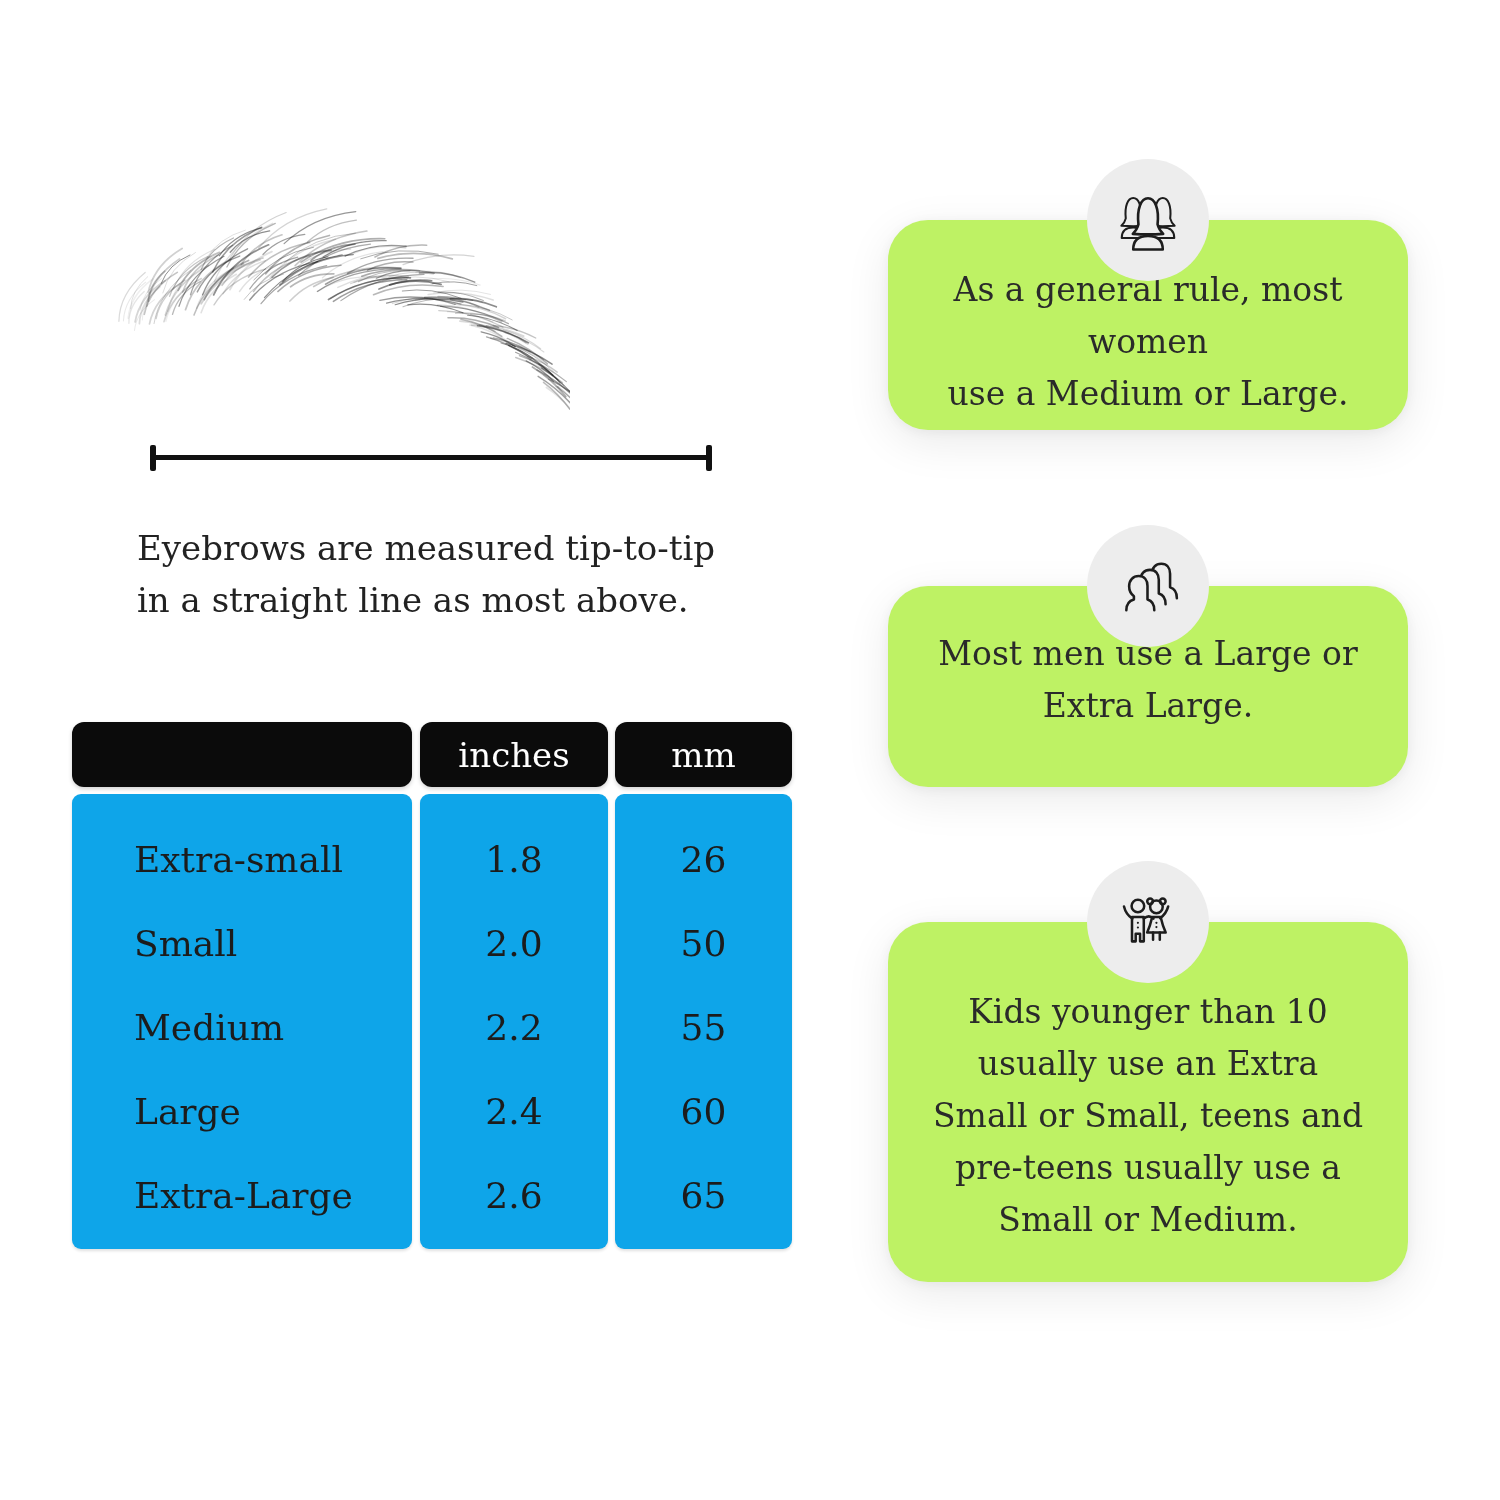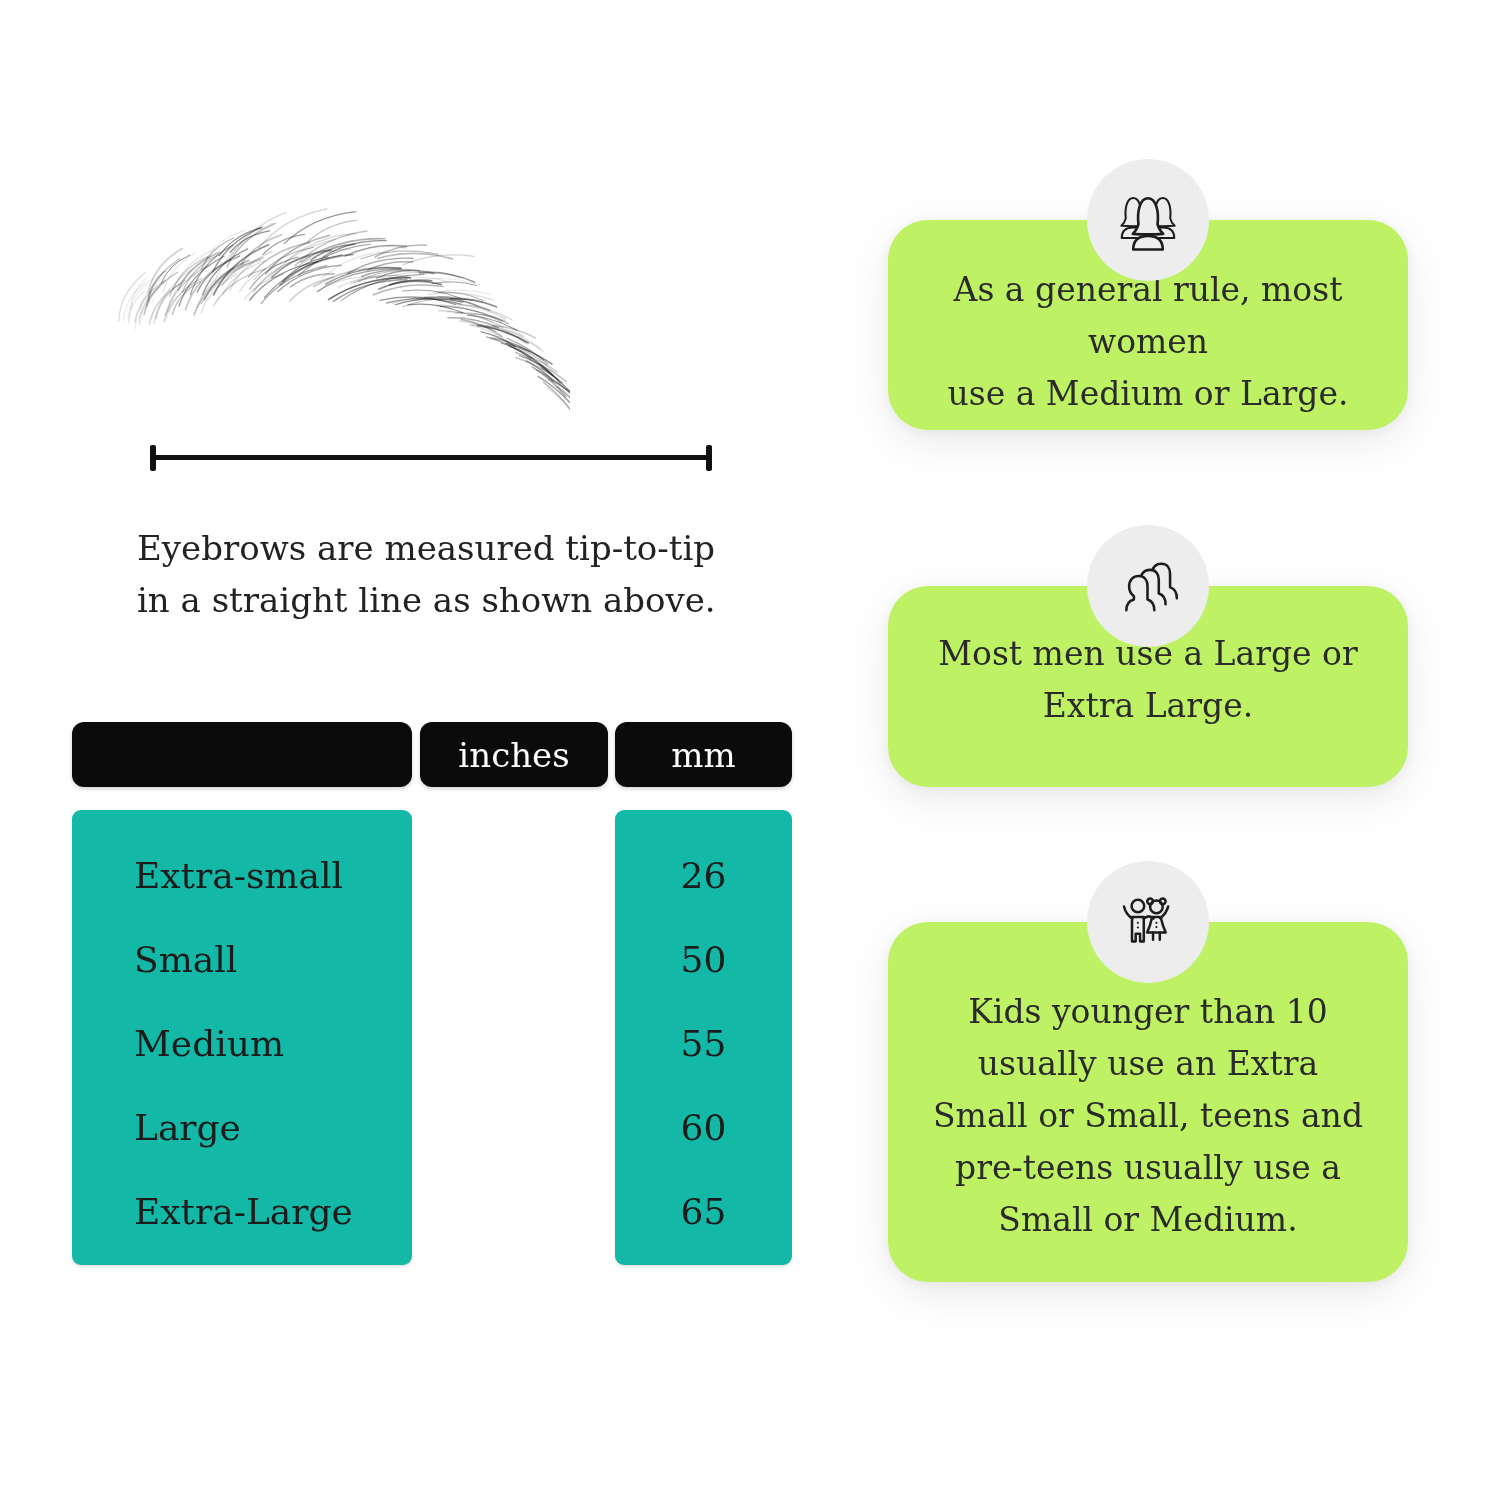--- a/index.html
+++ b/index.html
@@ -22,21 +22,21 @@
   .tcol{position:absolute;top:722px;}
   .tcol1{left:72px;width:340px;}
   .tcol2{left:420px;width:188px;}
   .tcol3{left:615px;width:177px;}
   .thead{
     height:65px;background:#0b0b0b;border-radius:12px;color:#fff;
     display:flex;align-items:center;justify-content:center;font-size:34px;
     box-shadow:0 2px 4px rgba(0,0,0,0.18);
   }
   .tbody{
-    margin-top:23px;height:455px;background:#14b8a6;border-radius:9px;
+    margin-top:7px;height:455px;background:#0ea5e9;border-radius:9px;
     padding-top:23px;box-sizing:border-box;box-shadow:0 2px 3px rgba(0,0,0,0.12);
   }
   .cell{height:84px;display:flex;align-items:center;font-size:36px;color:#1c1c1c;}
   .tcol1 .cell{justify-content:flex-start;padding-left:62px;}
   .tcol2 .cell,.tcol3 .cell{justify-content:center;}
   
   .card{
     position:absolute;left:888px;width:520px;background:#bef264;border-radius:40px;
     box-shadow:0 12px 45px rgba(0,0,0,0.085),0 2px 12px rgba(0,0,0,0.05);
     display:flex;align-items:flex-start;justify-content:center;box-sizing:border-box;
@@ -238,35 +238,42 @@
       <path d="M457.8,226.7 Q477.3,242.1 491.8,263.1" stroke="rgba(25,25,25,0.24)" stroke-width="1.68" fill="none" stroke-linecap="round"></path>
     </svg>
 
   <div class="measure-line">
     <span class="cap left"></span>
     <span class="bar"></span>
     <span class="cap right"></span>
   </div>
 
   <div class="caption">Eyebrows are measured tip-to-tip
-in a straight line as shown above.</div>
+in a straight line as most above.</div>
 
   <div class="tcol tcol1">
     <div class="thead"></div>
     <div class="tbody">
       <div class="cell">Extra-small</div>
       <div class="cell">Small</div>
       <div class="cell">Medium</div>
       <div class="cell">Large</div>
       <div class="cell">Extra-Large</div>
     </div>
   </div>
 
   <div class="tcol tcol2">
     <div class="thead">inches</div>
+    <div class="tbody">
+      <div class="cell">1.8</div>
+      <div class="cell">2.0</div>
+      <div class="cell">2.2</div>
+      <div class="cell">2.4</div>
+      <div class="cell">2.6</div>
+    </div>
   </div>
 
   <div class="tcol tcol3">
     <div class="thead">mm</div>
     <div class="tbody">
       <div class="cell">26</div>
       <div class="cell">50</div>
       <div class="cell">55</div>
       <div class="cell">60</div>
       <div class="cell">65</div>

